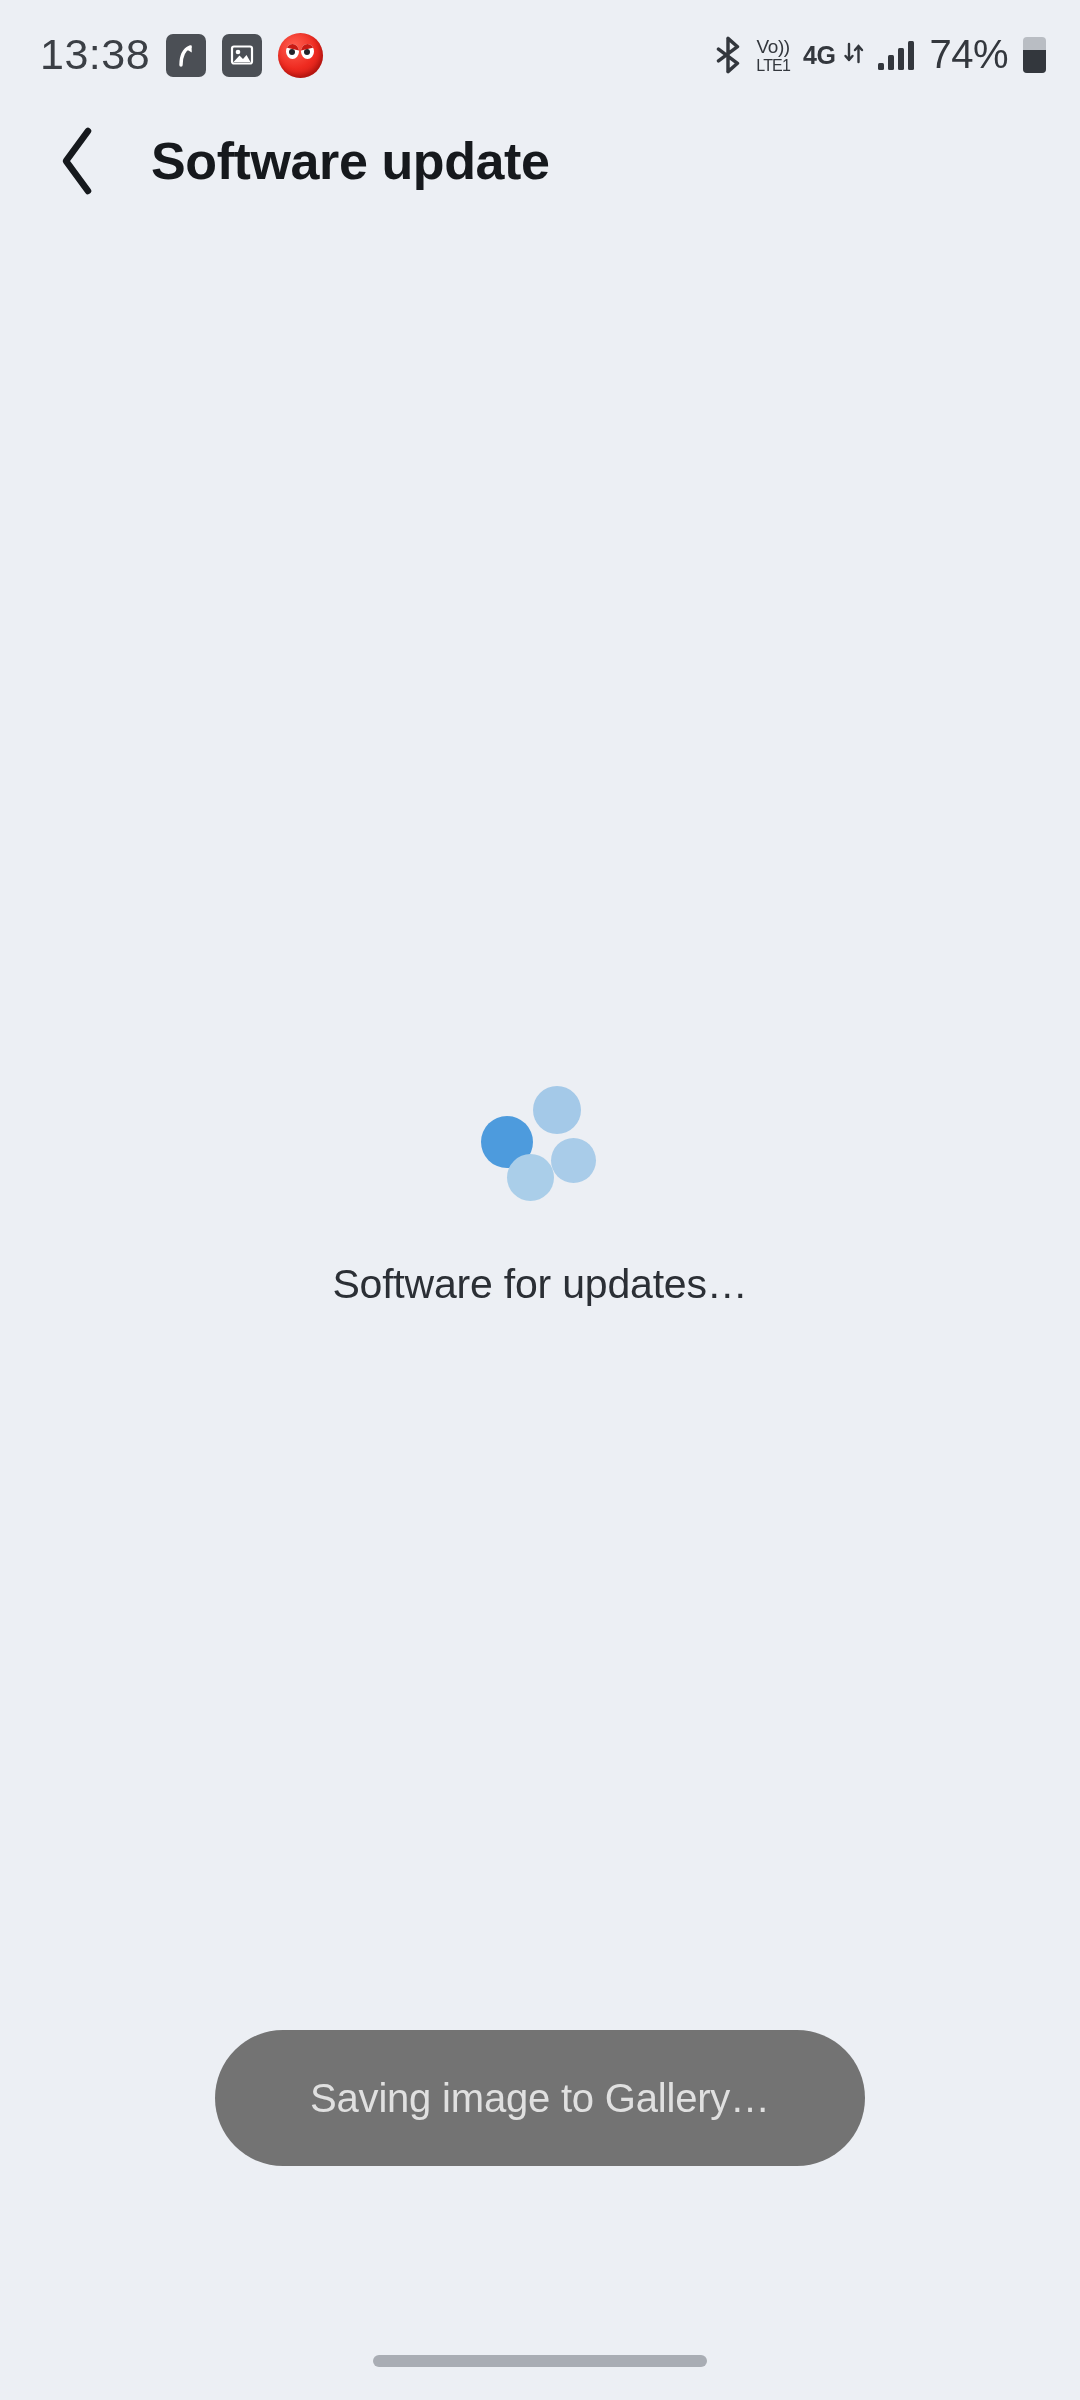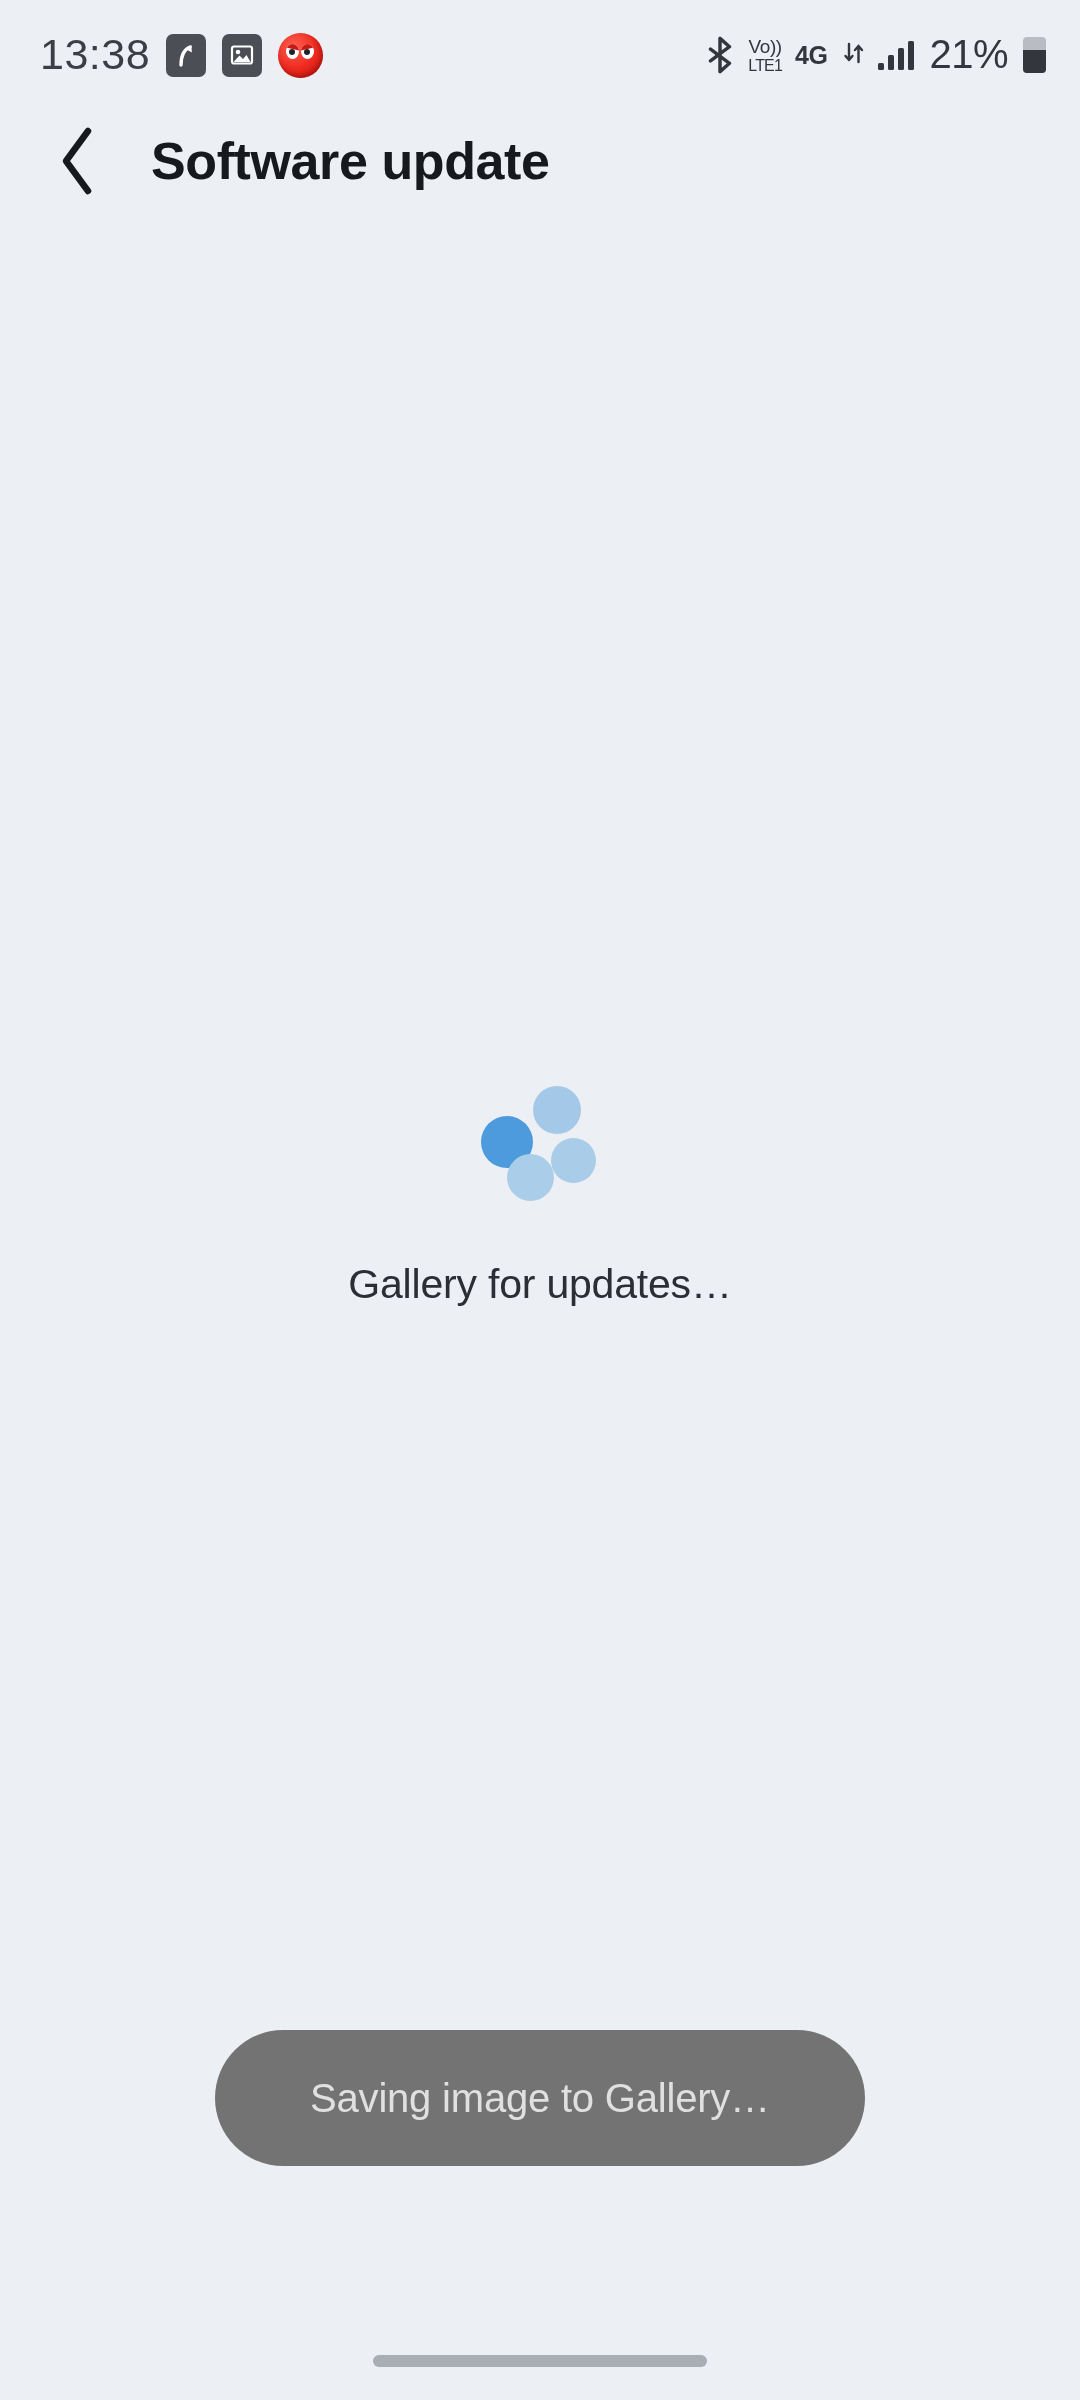--- a/index.html
+++ b/index.html
@@ -104,21 +104,21 @@
     align-items: center;
     line-height: 1;
     color: #33373d;
     font-weight: 400;
   }
   .volte .top { font-size: 19px; letter-spacing: -0.4px;}
   .volte .bot { font-size: 16px; letter-spacing: -0.8px; margin-top: 2px;}
   .fourg-wrap {
     display: flex;
     align-items: center;
-    gap: 16px;
+    gap: 8px;
     color: #33373d;
   }
   .fourg-label {
     font-size: 25px;
     font-weight: 700;
     line-height: 1;
     letter-spacing: -0.5px;
   }
   .batt-pct {
     font-size: 40px;
@@ -326,21 +326,21 @@
 
     <div class="sr-item">
       <svg width="38" height="30" viewBox="0 0 38 30">
         <rect x="0" y="23" width="6" height="7" rx="1.5" fill="#33373d"></rect>
         <rect x="10" y="15" width="6" height="15" rx="1.5" fill="#33373d"></rect>
         <rect x="20" y="8" width="6" height="22" rx="1.5" fill="#33373d"></rect>
         <rect x="30" y="1" width="6" height="29" rx="1.5" fill="#33373d"></rect>
       </svg>
     </div>
 
-    <div class="batt-pct">21%</div>
+    <div class="batt-pct">74%</div>
 
     <div class="battery">
       <div class="fill"></div>
     </div>
   </div>
 </div>
 
 <div class="app-header">
   <div class="back-btn">
     <svg width="46" height="72" viewBox="0 0 46 72" fill="none">
@@ -352,21 +352,21 @@
 
 <div class="main">
 
   <div class="center-block">
     <div class="spinner">
       <div class="dot d1"></div>
       <div class="dot d2"></div>
       <div class="dot d3"></div>
       <div class="dot d4"></div>
     </div>
-    <div class="checking-text">Gallery for updates…</div>
+    <div class="checking-text">Software for updates…</div>
   </div>
 
   <div class="toast">
     <div class="toast-text">Saving image to Gallery…</div>
   </div>
 
 </div>
 
 <div class="nav-bar">
   <div class="home-indicator"></div>

